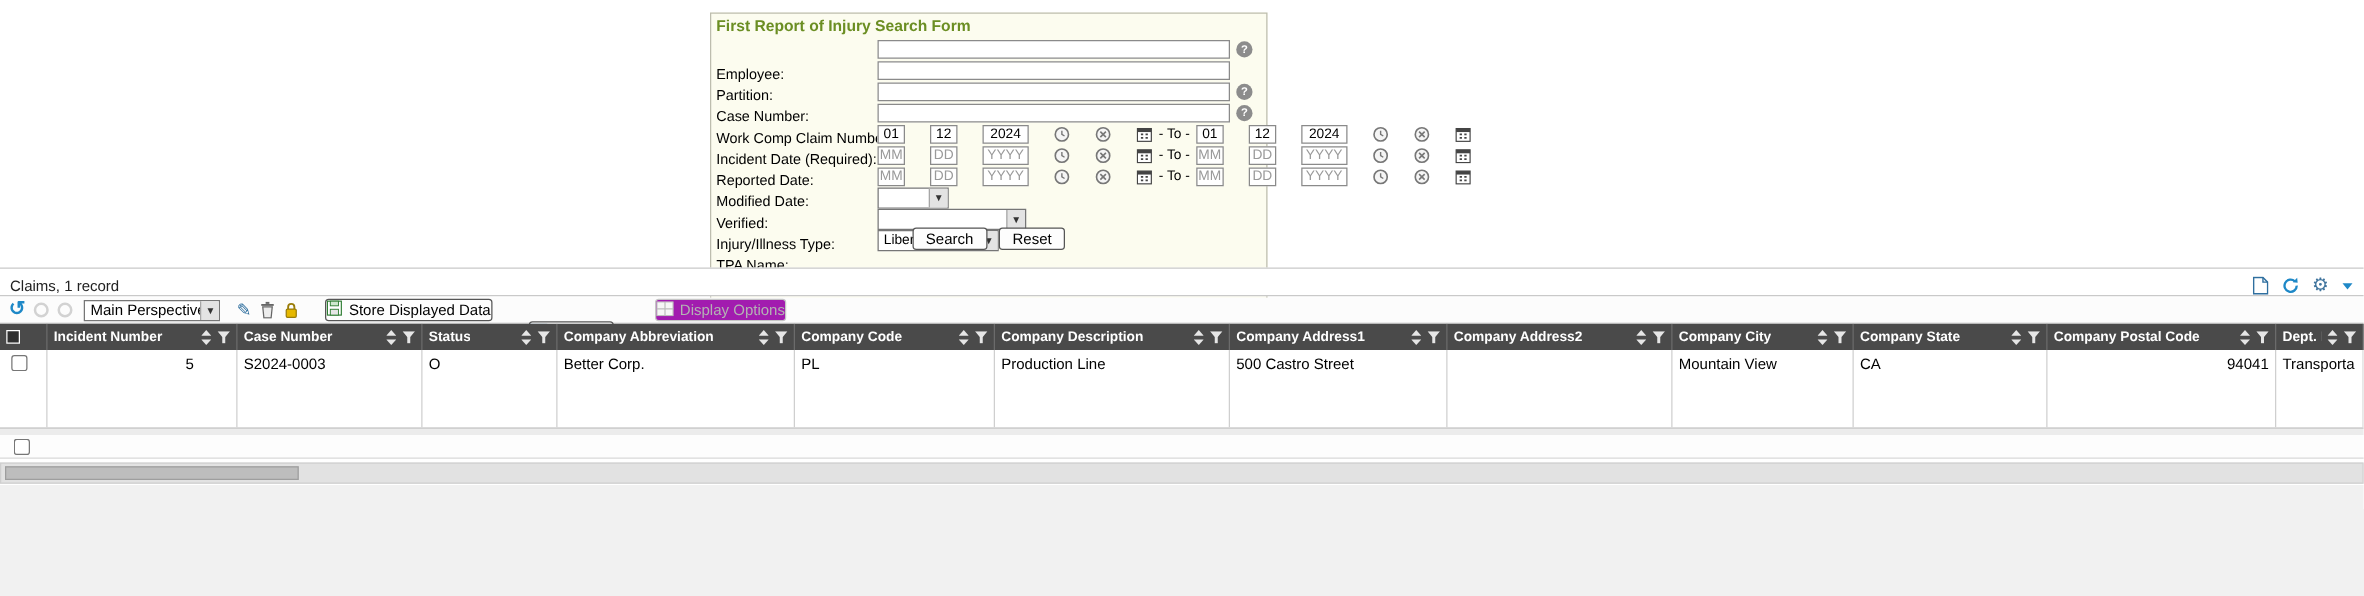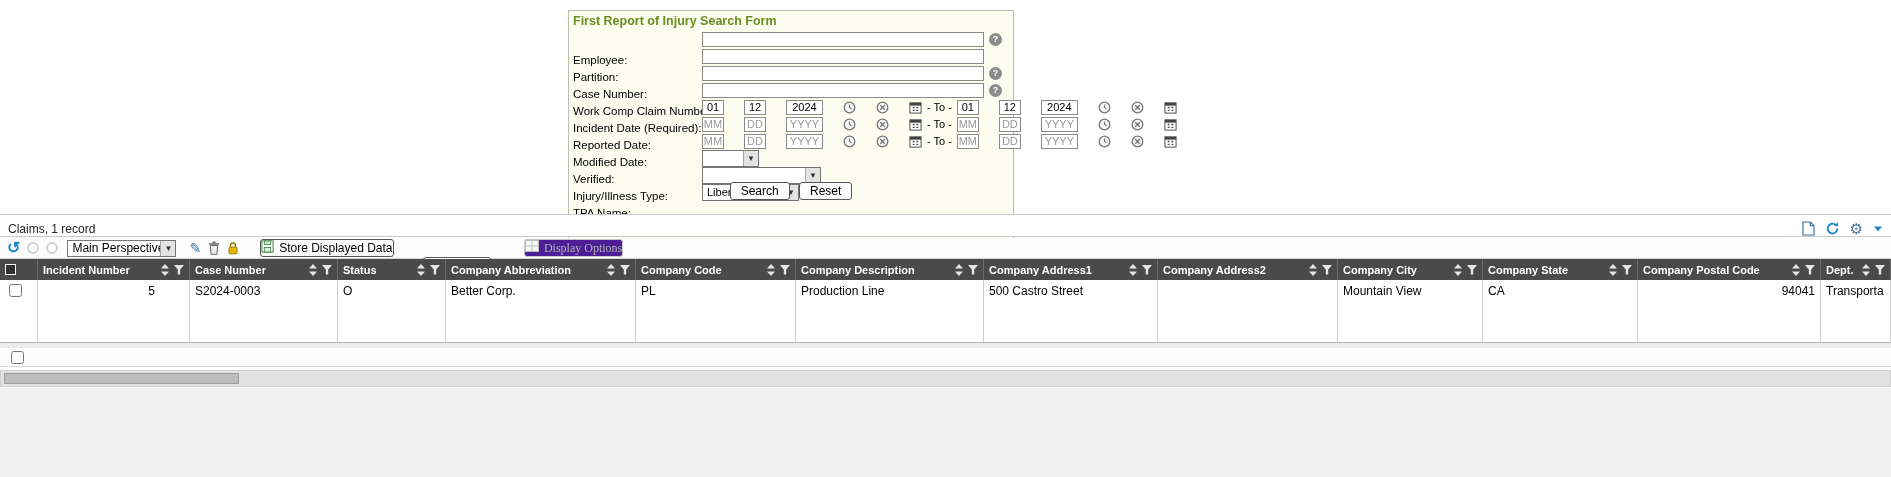--- a/index.html
+++ b/index.html
@@ -91,21 +91,21 @@
   .persp { margin-left: 9px; }
   .pencil { color: #2f6f9f; font-size: 14px; line-height: 1; margin-left: 13px; cursor: pointer; }
   .tool-ico { margin-left: 7px; display: inline-flex; cursor: pointer; }
   .tbtn {
     display: inline-flex; align-items: center; gap: 5px;
     border: 1px solid #555; border-radius: 3px; background: #fdfdfd;
     height: 18px; padding: 0 0; font: 12px "Liberation Sans", sans-serif; cursor: pointer;
   }
   .tbtn.store { margin-left: 21px; }
   .tbtn.cols  { margin-left: 29px; margin-top: 36px; }
-  .tbtn.disabled { margin-left: 33px; color: #b3b3b3; border-color: #c6c6c6; background: #4c1d95; cursor: default; font-family: Liberation Serif, serif; }
+  .tbtn.disabled { margin-left: 33px; color: #b3b3b3; border-color: #c6c6c6; background: #a21caf; cursor: default; }
 
   
   .ghead {
     position: absolute; left: 0; top: 259px; width: 1891px; height: 21px;
     background: #4a4a4a; display: flex; overflow: hidden;
   }
   .hc {
     display: flex; align-items: center; padding: 0 5px;
     border-right: 1px solid #6b6b6b;
     color: #fff; font-weight: bold; font-size: 11px;

